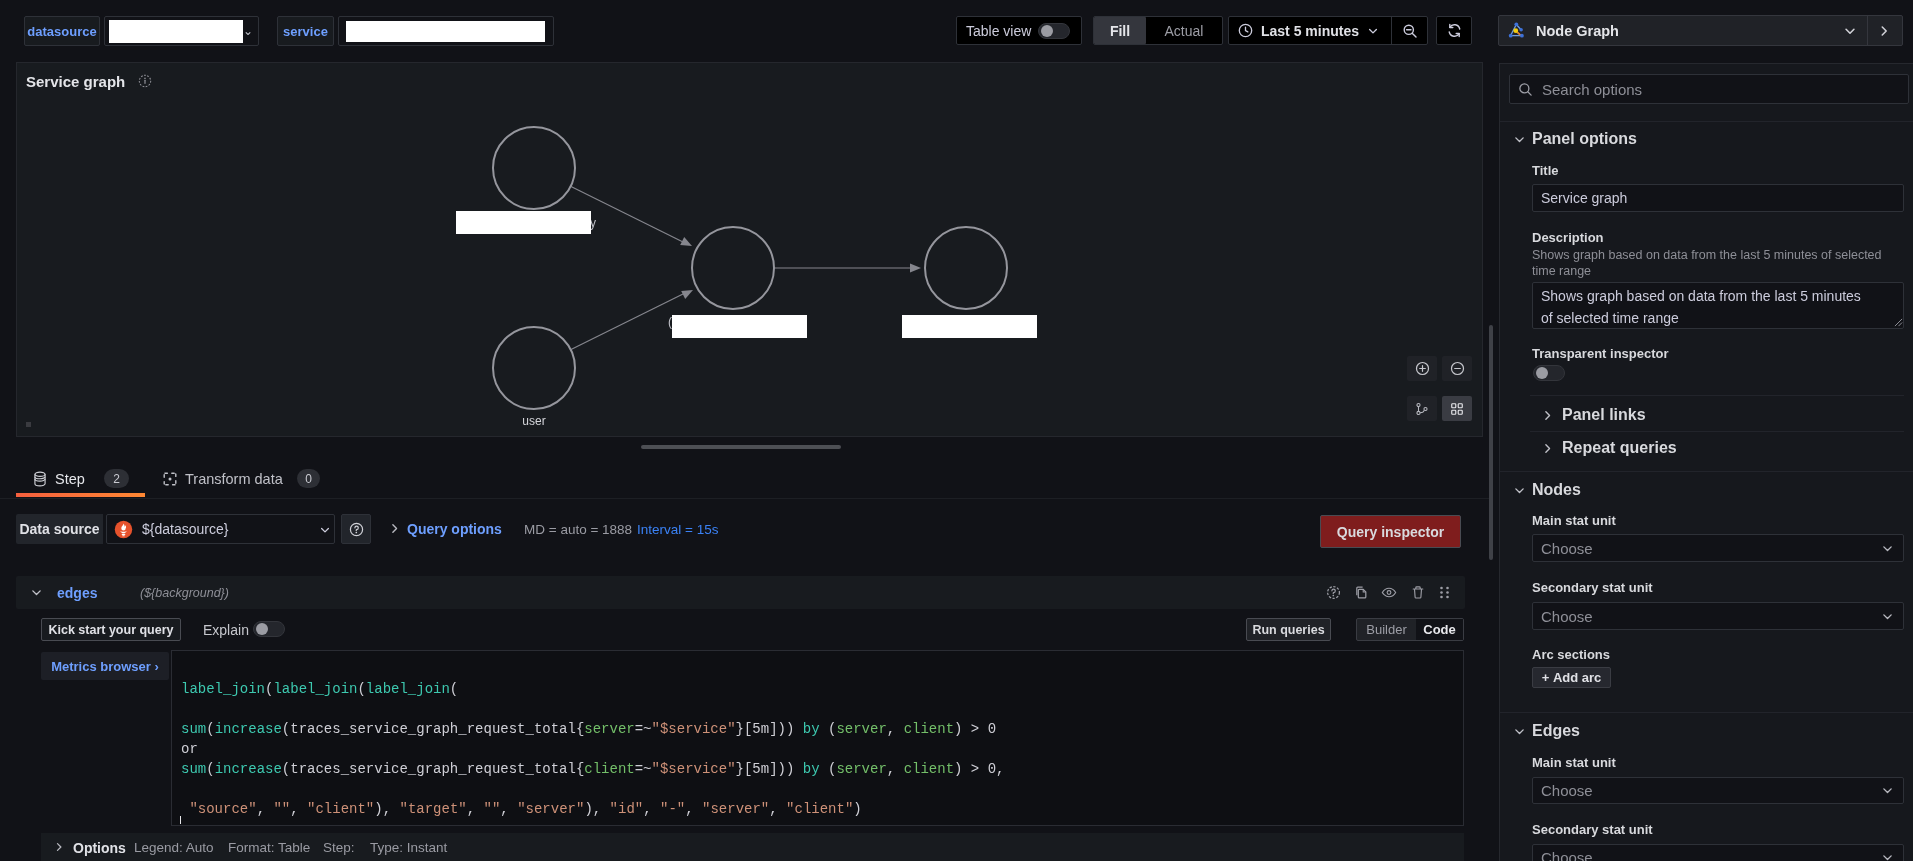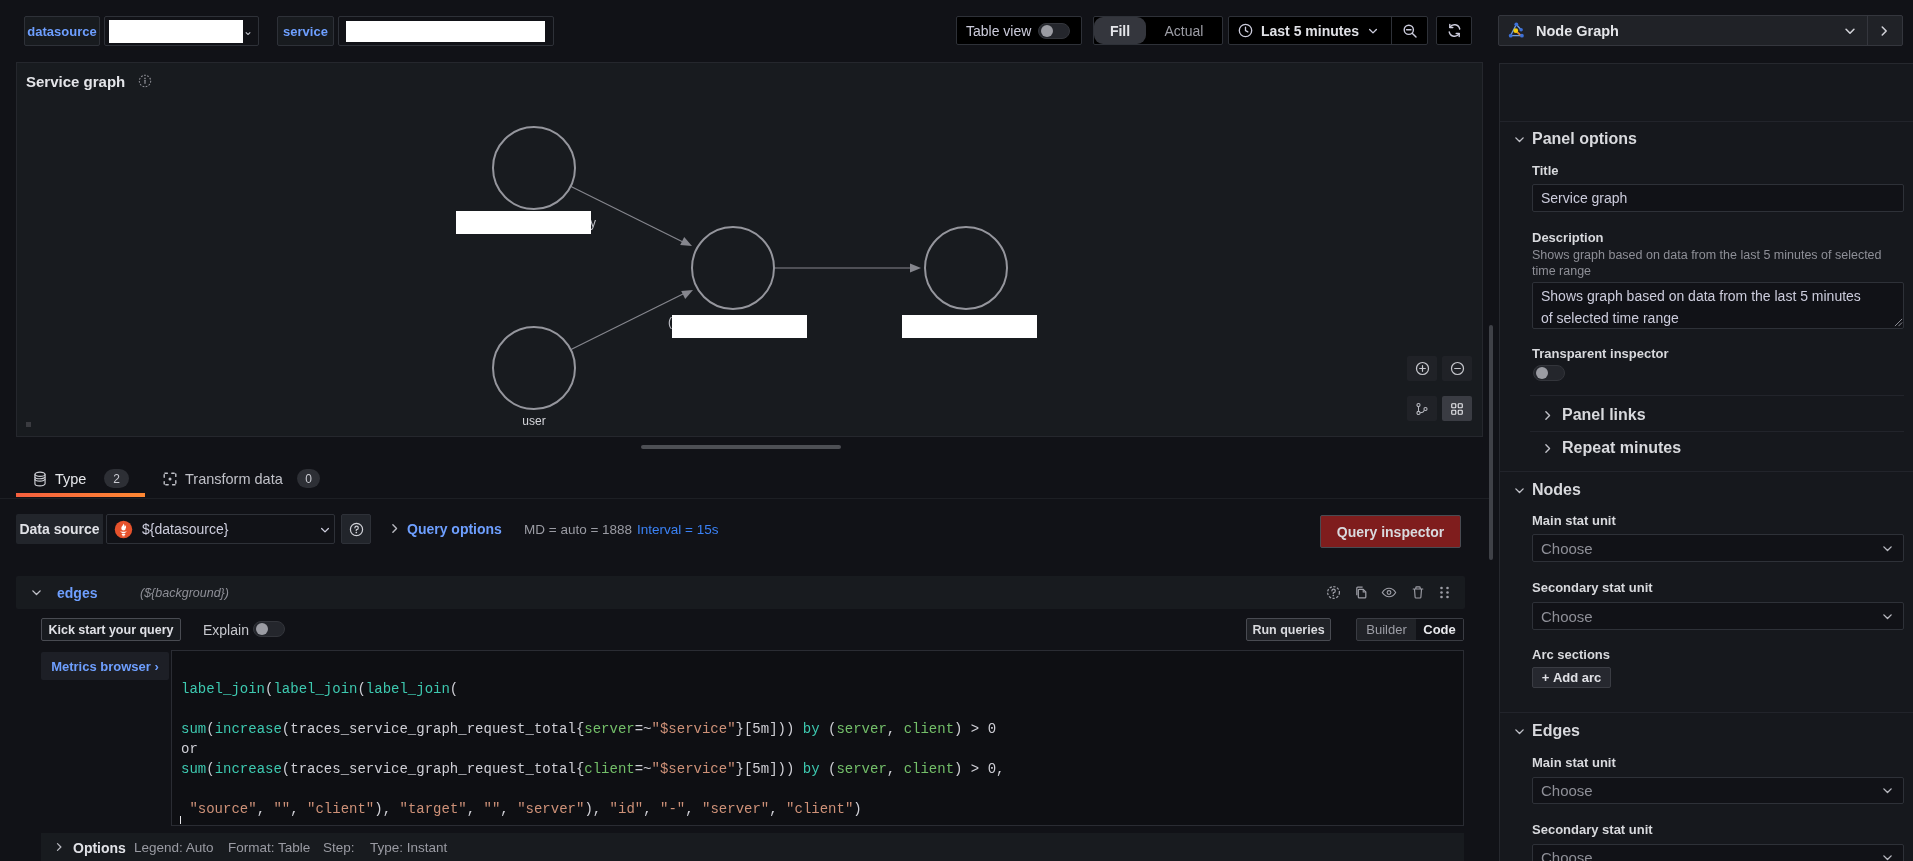--- a/index.html
+++ b/index.html
@@ -43,21 +43,21 @@
   <div class="abs whiterect" style="left:346px; top:21px; width:199px; height:21px;"></div>
 
   <div class="abs grp" style="left:956px; top:16px; width:126px; height:29px; padding:0 9px; gap:7px; white-space:nowrap;">
     <span style="font-size:14px; color:#ccccdc;">Table view</span>
     <div class="toggle" style="flex:none;">
         <div class="knob"></div>
       </div>
   </div>
 
   <div class="abs grp" style="left:1093px; top:16px; width:130px; height:29px;">
-    <div style="width:52px; height:27px; background:#34363d; border-radius:9px; display:flex; align-items:center; justify-content:center; font-size:14px; font-weight:700; color:#e4e5e9;">Fill</div>
+    <div style="width:52px; height:27px; background:#34363d; border-radius:1px; display:flex; align-items:center; justify-content:center; font-size:14px; font-weight:700; color:#e4e5e9;">Fill</div>
     <div style="flex:1; text-align:center; font-size:14px; color:#9d9ea6;">Actual</div>
   </div>
 
   <div class="abs grp" style="left:1228px; top:16px; width:200px; height:29px; white-space:nowrap;">
     <div style="display:flex; align-items:center; flex:1; flex-wrap:nowrap;">
       <svg width="15" height="15" viewBox="0 0 16 16" style="margin-left:9px; flex:none;">
           <circle cx="8" cy="8" r="6.6" fill="none" stroke="#ccccdc" stroke-width="1.4"></circle>
           <path d="M8 4.5V8l2.5 1.4" fill="none" stroke="#ccccdc" stroke-width="1.4" stroke-linecap="round"></path>
         </svg>
       <span style="font-size:14px; font-weight:700; color:#e0e1e6; margin-left:8px;">Last 5 minutes</span>
@@ -181,21 +181,21 @@
   <div class="abs" style="left:33px; top:471px;">
     <svg width="14" height="16" viewBox="0 0 16 18">
         <g fill="none" stroke="#d0d1d7" stroke-width="1.3">
           <ellipse cx="8" cy="3.6" rx="5.8" ry="2.4"></ellipse>
           <path d="M2.2 3.6v10.8c0 1.3 2.6 2.4 5.8 2.4s5.8-1.1 5.8-2.4V3.6"></path>
           <path d="M2.2 9c0 1.3 2.6 2.4 5.8 2.4s5.8-1.1 5.8-2.4"></path>
           <path d="M2.2 6.3c0 1.3 2.6 2.4 5.8 2.4s5.8-1.1 5.8-2.4"></path>
         </g>
       </svg>
   </div>
-  <div class="abs" style="left:55px; top:471px; font-size:14.5px; font-weight:400; color:#e6e7eb;">Type</div>
+  <div class="abs" style="left:55px; top:471px; font-size:14.5px; font-weight:400; color:#e6e7eb;">Step</div>
   <div class="abs" style="left:104px; top:469px; width:25px; height:19px; background:#2d2f35; border-radius:10px; display:flex; align-items:center; justify-content:center; font-size:12px; color:#c9cad1;">2</div>
   <div class="abs" style="left:16px; top:493px; width:129px; height:4px; background:linear-gradient(90deg,#f55f3e,#ff8833);"></div>
 
   <div class="abs" style="left:162px; top:471px;">
     <svg width="16" height="16" viewBox="0 0 16 16">
         <g fill="none" stroke="#c0c1c8" stroke-width="1.4" stroke-linecap="round">
           <path d="M2.2 6.2V3.4a1.2 1.2 0 0 1 1.2-1.2h2.8" stroke-dasharray="2.4 1.7"></path>
           <path d="M9.8 2.2h2.8a1.2 1.2 0 0 1 1.2 1.2v2.8" stroke-dasharray="2.4 1.7"></path>
           <path d="M13.8 9.8v2.8a1.2 1.2 0 0 1-1.2 1.2H9.8" stroke-dasharray="2.4 1.7"></path>
           <path d="M6.2 13.8H3.4a1.2 1.2 0 0 1-1.2-1.2V9.8" stroke-dasharray="2.4 1.7"></path>
@@ -314,20 +314,27 @@
     <span style="position:absolute; left:93px; top:7px; font-size:13.5px; color:#9a9ba3;">Legend: Auto</span>
     <span style="position:absolute; left:187px; top:7px; font-size:13.5px; color:#9a9ba3;">Format: Table</span>
     <span style="position:absolute; left:282px; top:7px; font-size:13.5px; color:#9a9ba3;">Step:</span>
     <span style="position:absolute; left:329px; top:7px; font-size:13.5px; color:#9a9ba3;">Type: Instant</span>
   </div>
 
   <div class="abs" style="left:1489px; top:325px; width:4px; height:235px; background:#3f4147; border-radius:2px;"></div>
 
   <div class="abs" style="left:1499px; top:63px; width:414px; height:798px; background:#16181d; border-left:1px solid #26282e; border-top:1px solid #26282e;">
 
+    <div style="position:absolute; left:9px; top:10px; width:400px; height:30px; background:#111217; border:1px solid #2e3138; border-radius:2px; display:flex; align-items:center;">
+      <svg width="15" height="15" viewBox="0 0 16 16" style="margin-left:8px;">
+          <circle cx="6.8" cy="6.8" r="4.8" fill="none" stroke="#9d9ea6" stroke-width="1.4"></circle>
+          <path d="M10.4 10.4L14 14" stroke="#9d9ea6" stroke-width="1.4" stroke-linecap="round"></path>
+        </svg>
+      <span style="font-size:15px; color:#8e8f97; margin-left:9px;">Search options</span>
+    </div>
     <div class="divider" style="left:0; top:57px; width:414px;"></div>
 
     <svg width="13" height="13" viewBox="0 0 16 16" style="position:absolute; left:13px; top:69px;">
         <path d="M3.5 6l4.5 4.5L12.5 6" fill="none" stroke="#c0c1c8" stroke-width="1.7" stroke-linecap="round" stroke-linejoin="round"></path>
       </svg>
     <div class="sechead" style="position:absolute; left:32px; top:66px;">Panel options</div>
 
     <div class="lbl" style="position:absolute; left:32px; top:99px;">Title</div>
     <div class="input" style="position:absolute; left:32px; top:120px; width:372px; height:28px;">Service graph</div>
 
@@ -345,21 +352,21 @@
 
     <div class="divider" style="left:30px; top:331px; width:374px;"></div>
     <svg width="13" height="13" viewBox="0 0 16 16" style="position:absolute; left:41px; top:345px;">
         <path d="M6 3.5L10.5 8L6 12.5" fill="none" stroke="#c0c1c8" stroke-width="1.7" stroke-linecap="round" stroke-linejoin="round"></path>
       </svg>
     <div class="sechead" style="position:absolute; left:62px; top:342px;">Panel links</div>
     <div class="divider" style="left:30px; top:367px; width:374px;"></div>
     <svg width="13" height="13" viewBox="0 0 16 16" style="position:absolute; left:41px; top:378px;">
         <path d="M6 3.5L10.5 8L6 12.5" fill="none" stroke="#c0c1c8" stroke-width="1.7" stroke-linecap="round" stroke-linejoin="round"></path>
       </svg>
-    <div class="sechead" style="position:absolute; left:62px; top:375px;">Repeat minutes</div>
+    <div class="sechead" style="position:absolute; left:62px; top:375px;">Repeat queries</div>
     <div class="divider" style="left:0; top:407px; width:414px;"></div>
 
     <svg width="13" height="13" viewBox="0 0 16 16" style="position:absolute; left:13px; top:420px;">
         <path d="M3.5 6l4.5 4.5L12.5 6" fill="none" stroke="#c0c1c8" stroke-width="1.7" stroke-linecap="round" stroke-linejoin="round"></path>
       </svg>
     <div class="sechead" style="position:absolute; left:32px; top:417px;">Nodes</div>
     <div class="lbl" style="position:absolute; left:32px; top:449px;">Main stat unit</div>
     <div class="input" style="position:absolute; left:32px; top:470px; width:372px; height:28px; color:#8e8f97; font-size:15px;">Choose
       <svg width="13" height="13" viewBox="0 0 16 16" style="position:absolute; right:9px;">
           <path d="M3.5 6l4.5 4.5L12.5 6" fill="none" stroke="#b8b9c0" stroke-width="1.7" stroke-linecap="round" stroke-linejoin="round"></path>

